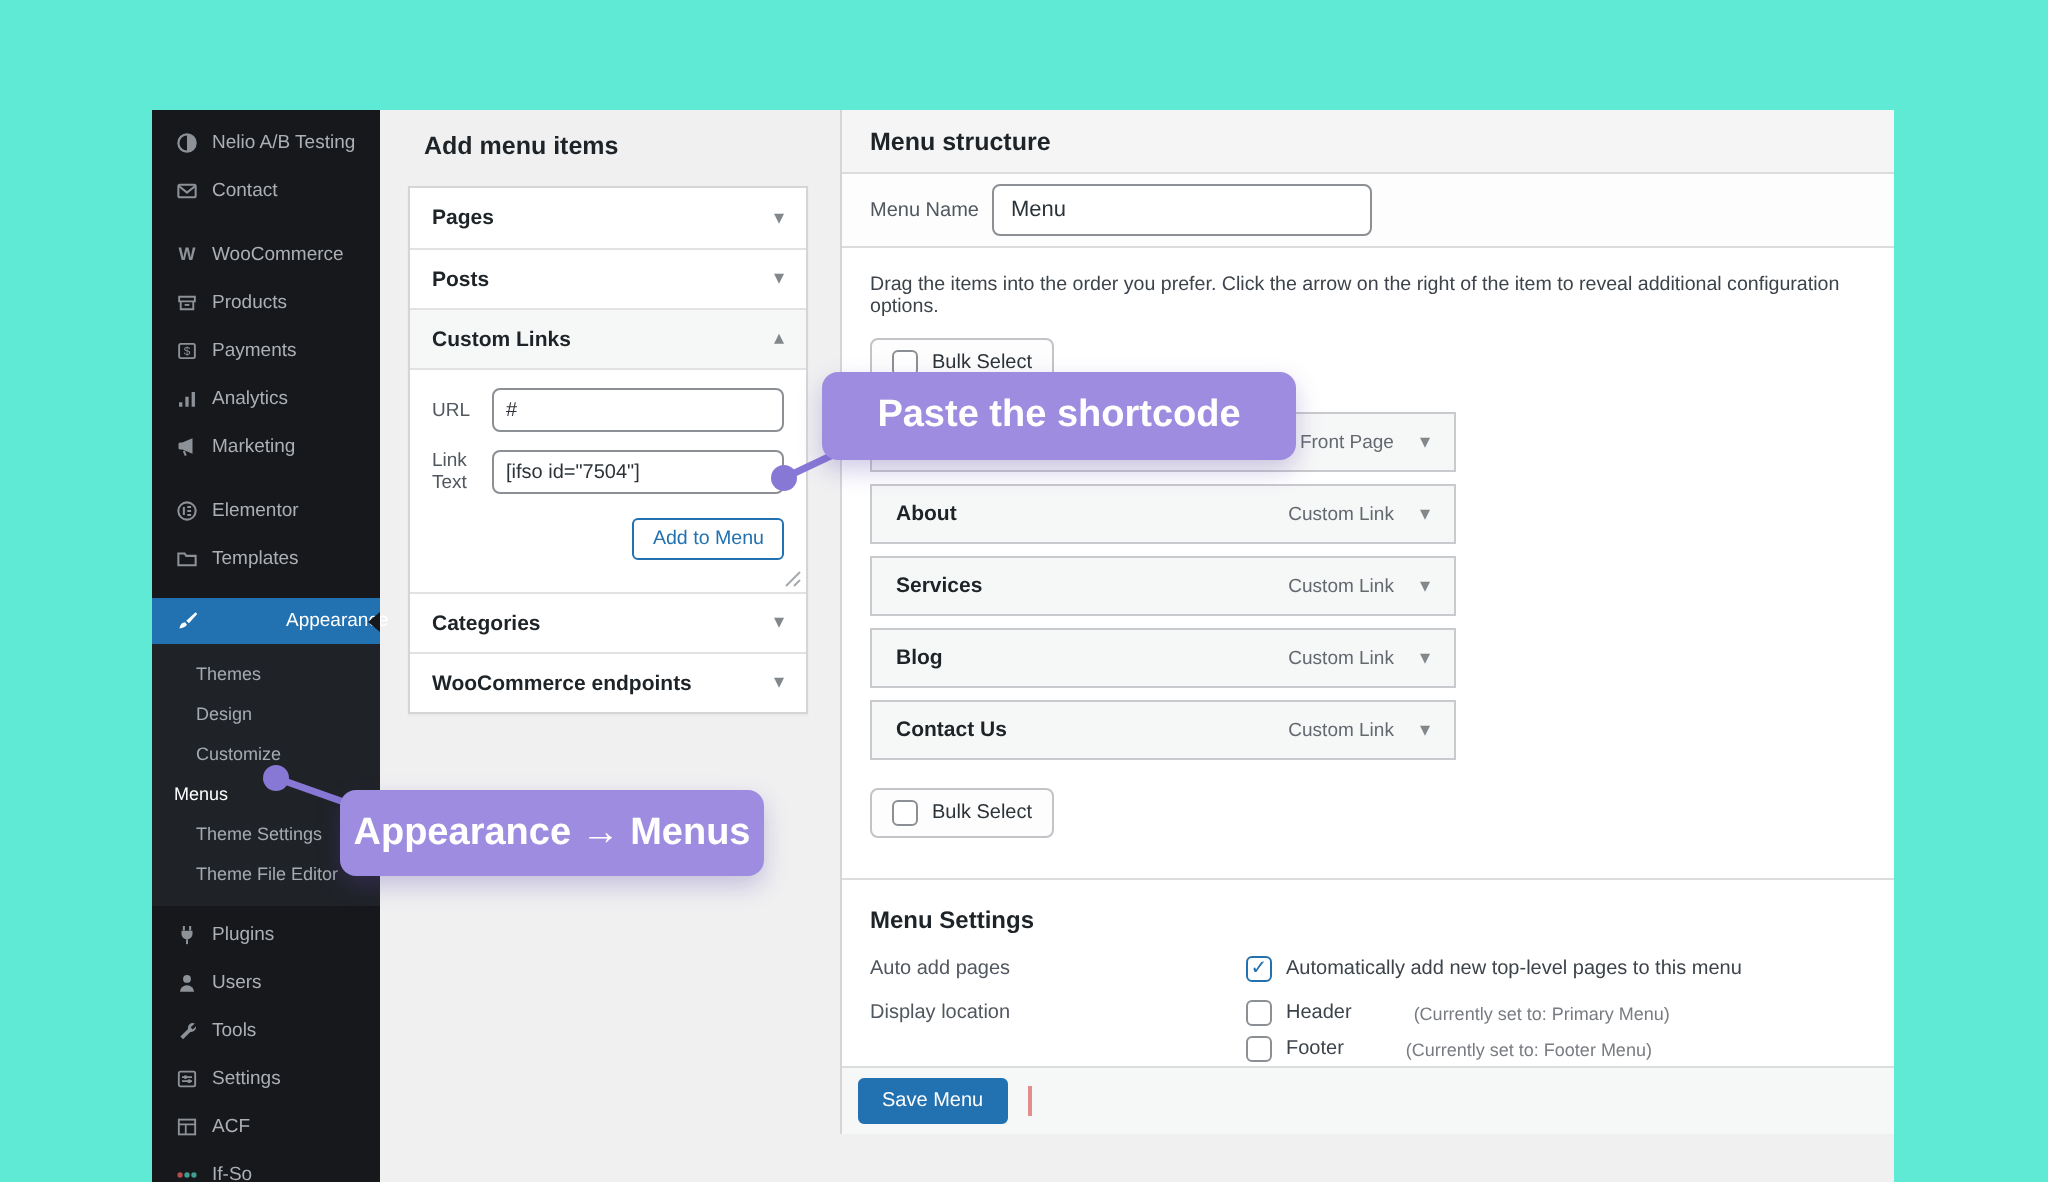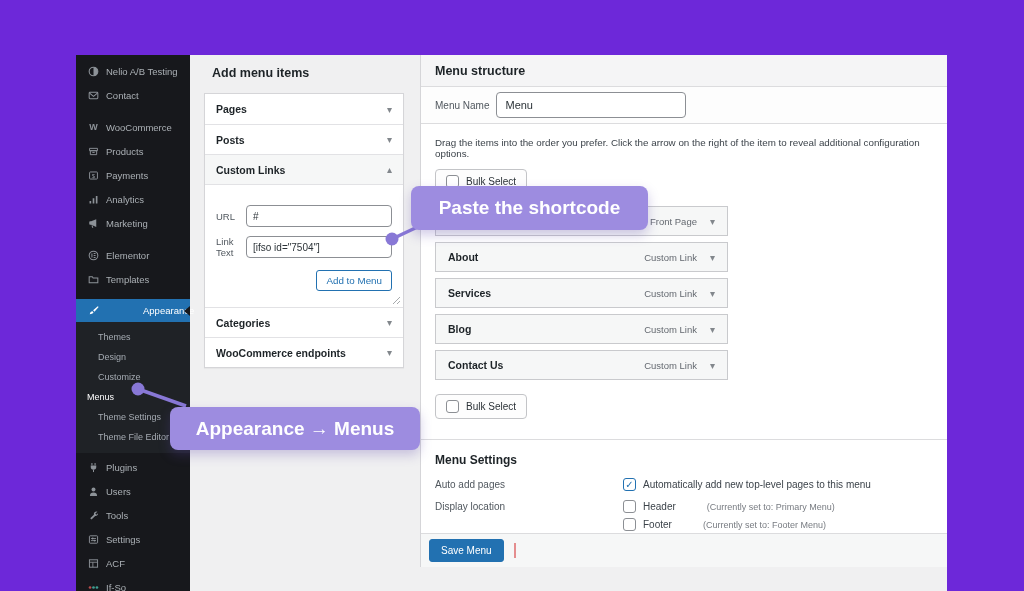--- a/index.html
+++ b/index.html
@@ -1,17 +1,17 @@
 <!DOCTYPE html>
 <html><head>
 <meta charset="utf-8">
 <style>
   * { margin:0; padding:0; box-sizing:border-box; }
   body { font-family:"Liberation Sans","DejaVu Sans",sans-serif; }
-  .canvas { position:relative; width:1024px; height:591px; background:#6d28d9; overflow:hidden; }
+  .canvas { position:relative; width:1024px; height:591px; background:#5eead4; overflow:hidden; }
 
   
   .shot { position:absolute; left:76px; top:55px; width:871px; height:536px; display:flex; background:#f0f0f1; }
 
   
   .sidebar { width:114px; flex:0 0 114px; background:#17181c; color:#abb0b5; font-size:9.5px; padding-top:4px; }
   .sb-item { position:relative; display:flex; align-items:center; gap:7px; height:24px; padding:0 8px 0 12px; cursor:pointer; }
   .sb-item .sbi { width:11px; height:11px; flex:0 0 11px; color:#8d9298; }
   .sb-label { white-space:nowrap; }
   .sb-gap { height:8px; }
@@ -25,21 +25,21 @@
   .woo-letter, .pay-sym { font-weight:bold; font-size:9px; line-height:11px; text-align:center; width:11px; display:inline-block; }
 
   
   .middle { width:230px; flex:0 0 230px; background:#f0f0f1; }
   .middle h2 { font-size:12.5px; font-weight:bold; color:#1d2327; margin:11px 0 0 22px; }
   .accordion { margin:13px 0 0 14px; width:200px; background:#fff; border:1px solid #d5d5d8; box-shadow:0 1px 1px rgba(0,0,0,.04); }
   .acc-h { height:30px; display:flex; align-items:center; padding:0 11px; border-top:1px solid #e2e2e5; font-size:10.5px; font-weight:bold; color:#1d2327; cursor:pointer; background:#fff; }
   .acc-h:first-child { border-top:none; }
   .acc-h .caret { margin-left:auto; color:#82878c; font-size:10px; }
   .acc-h.open { background:#f6f7f7; }
-  .acc-body { position:relative; border-top:1px solid #e2e2e5; padding:20px 11px 14px; background:#fff; }
+  .acc-body { position:relative; border-top:1px solid #e2e2e5; padding:9px 11px 14px; background:#fff; }
   .field-row { display:flex; align-items:center; margin-bottom:9px; }
   .field-row label { width:52px; font-size:9.5px; color:#50575e; }
   .field-row input { flex:1; height:22px; border:1px solid #8c8f94; border-radius:4px; font-size:10px; padding:0 6px; color:#2c3338; font-family:inherit; }
   .add-btn { display:block; margin:12px 0 2px auto; padding:4px 9px; background:#fff; border:1px solid #2271b1; border-radius:3px; color:#2271b1; font-size:9.8px; cursor:pointer; font-family:inherit; }
   .resize-handle { position:absolute; right:2px; bottom:2px; cursor:nwse-resize; }
 
   
   .rightcol { flex:1; background:#f0f0f1; }
   .panelbox { height:512px; background:#fff; border-left:1px solid #d5d5d8; display:flex; flex-direction:column; }
   .panel-header { height:32px; flex:0 0 32px; background:#f5f5f6; border-bottom:1px solid #dcdcde; display:flex; align-items:center; padding-left:14px; }
@@ -68,21 +68,21 @@
   .panel-footer { height:34px; flex:0 0 34px; background:#f6f7f7; border-top:1px solid #dcdcde; display:flex; align-items:center; padding-left:8px; }
   .save-btn { background:#2271b1; border:1px solid #2271b1; color:#fff; font-size:10px; padding:5px 11px; border-radius:3px; cursor:pointer; font-family:inherit; }
   .cursor-mark { width:2px; height:15px; background:#d63638; opacity:.55; margin-left:10px; }
 
   
   .connectors { position:absolute; left:0; top:0; z-index:5; pointer-events:none; }
   .callout { position:absolute; z-index:6; background:#9d8ce0; color:#fff; font-weight:bold; font-size:19px;
      display:flex; align-items:center; justify-content:center; border-radius:8px;
      box-shadow:0 5px 12px rgba(90,70,170,.28); }
   .callout-shortcode { left:411px; top:186px; width:237px; height:44px; }
-  .callout-menus { left:170px; top:395px; width:250px; height:43px;margin-top:12px; }
+  .callout-menus { left:170px; top:395px; width:212px; height:43px; }
 </style>
 </head>
 <body>
 
 <div class="canvas">
   <div class="shot">
 
     <aside class="sidebar">
       <div class="sb-item">
         <svg class="sbi" viewBox="0 0 14 14">

